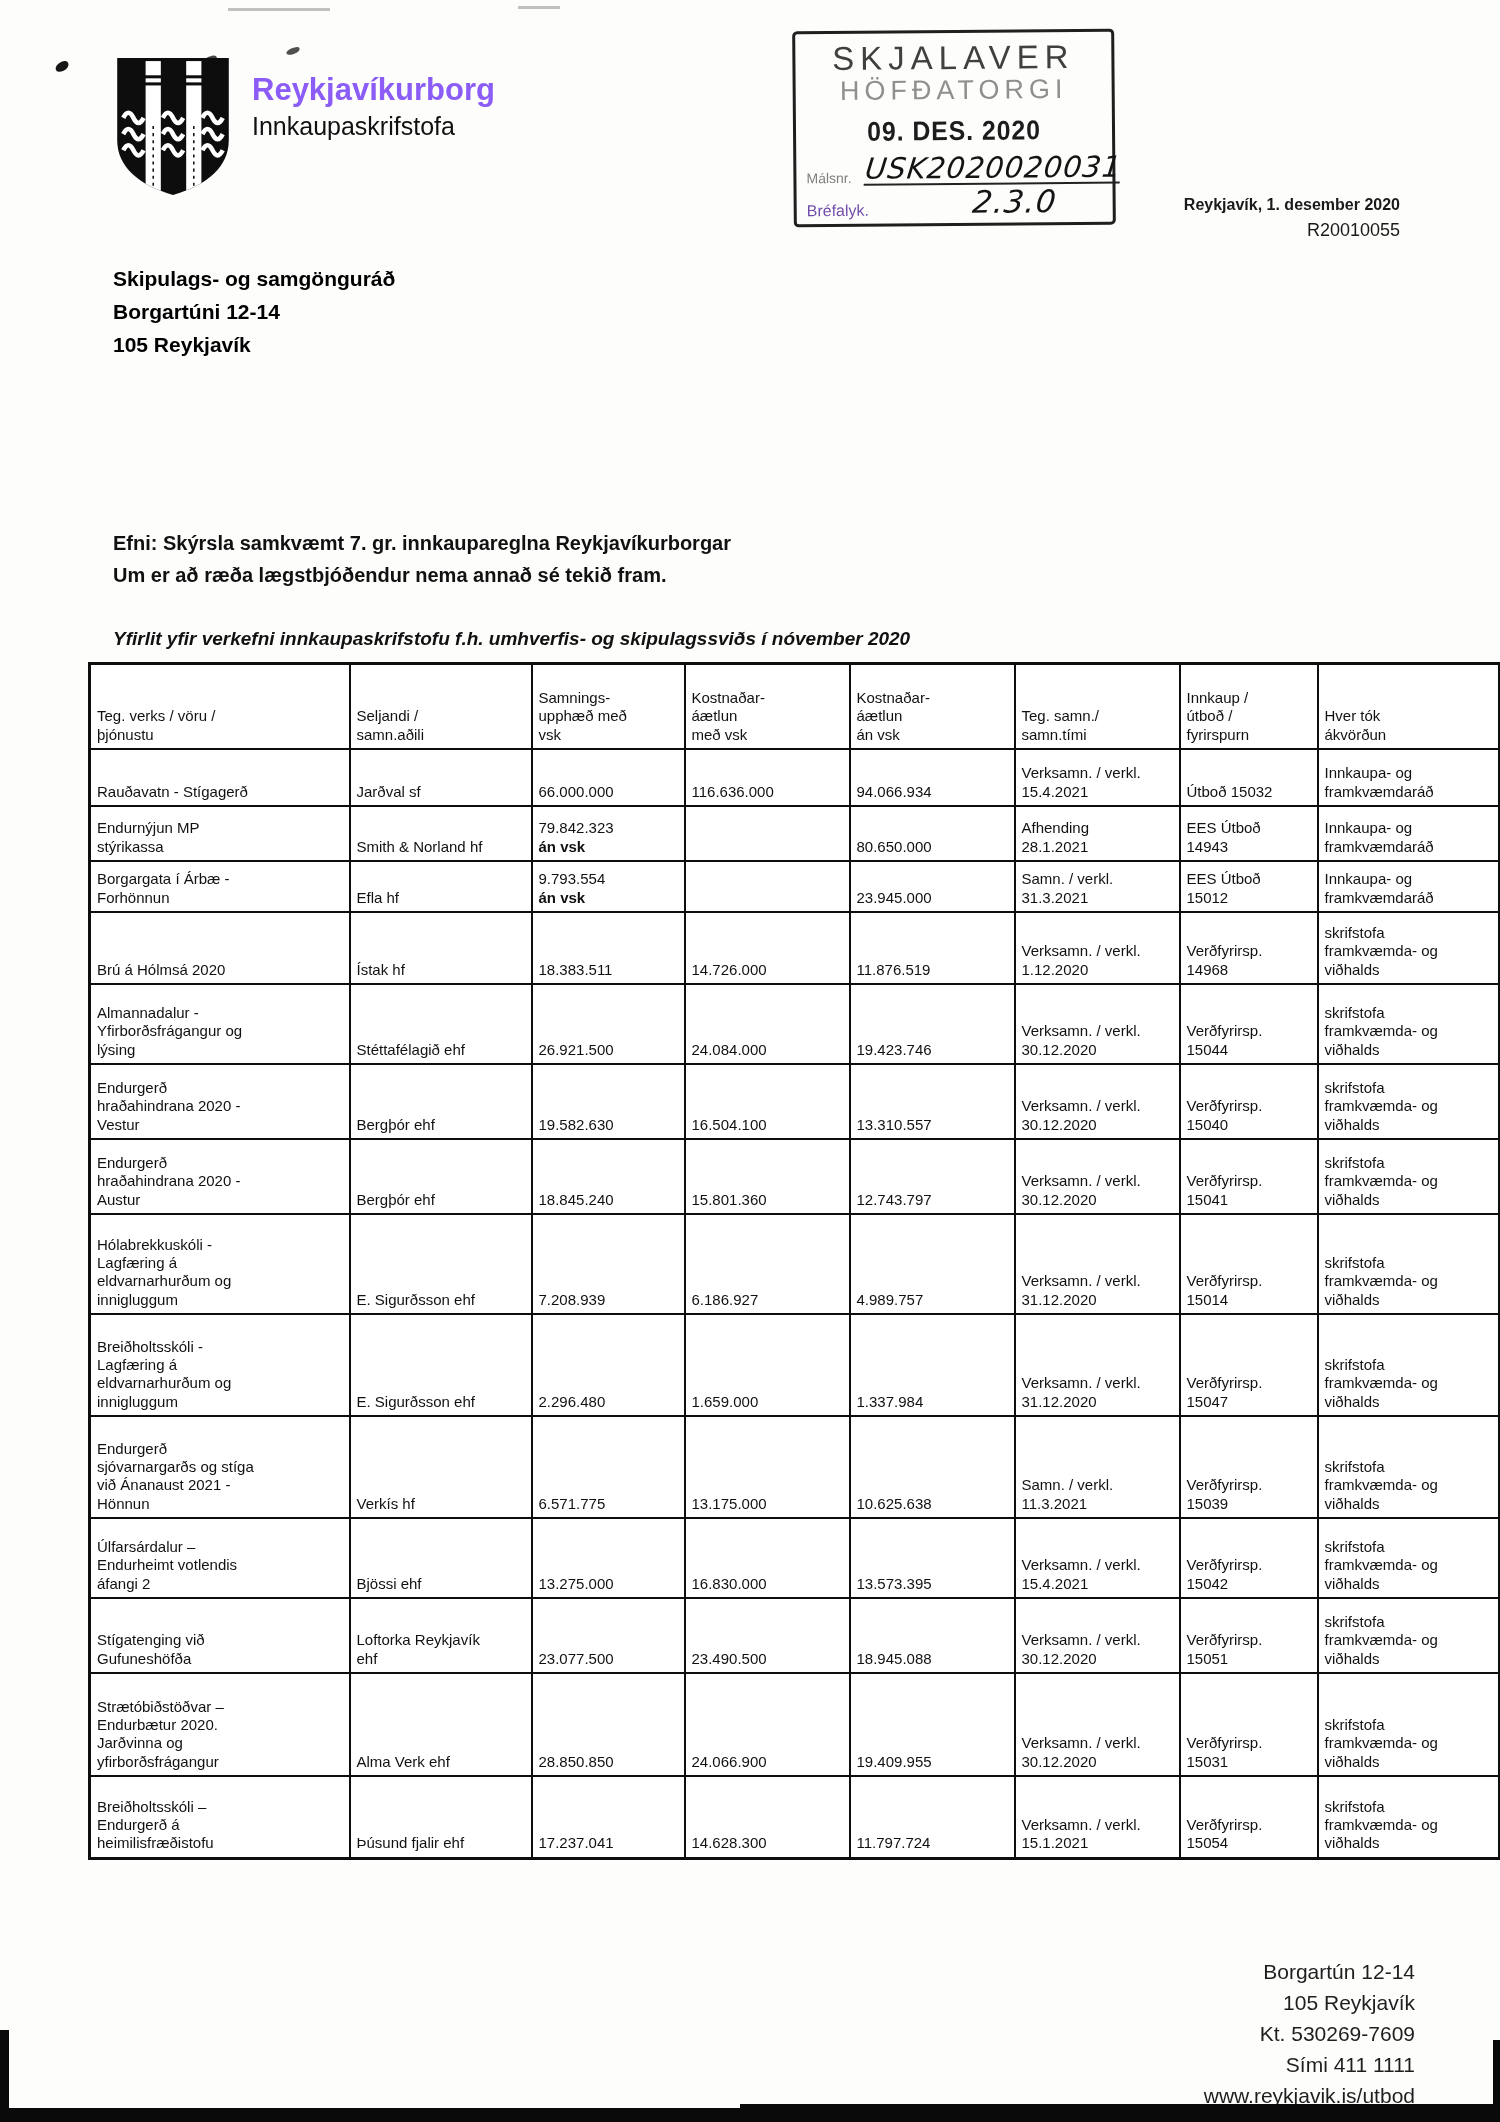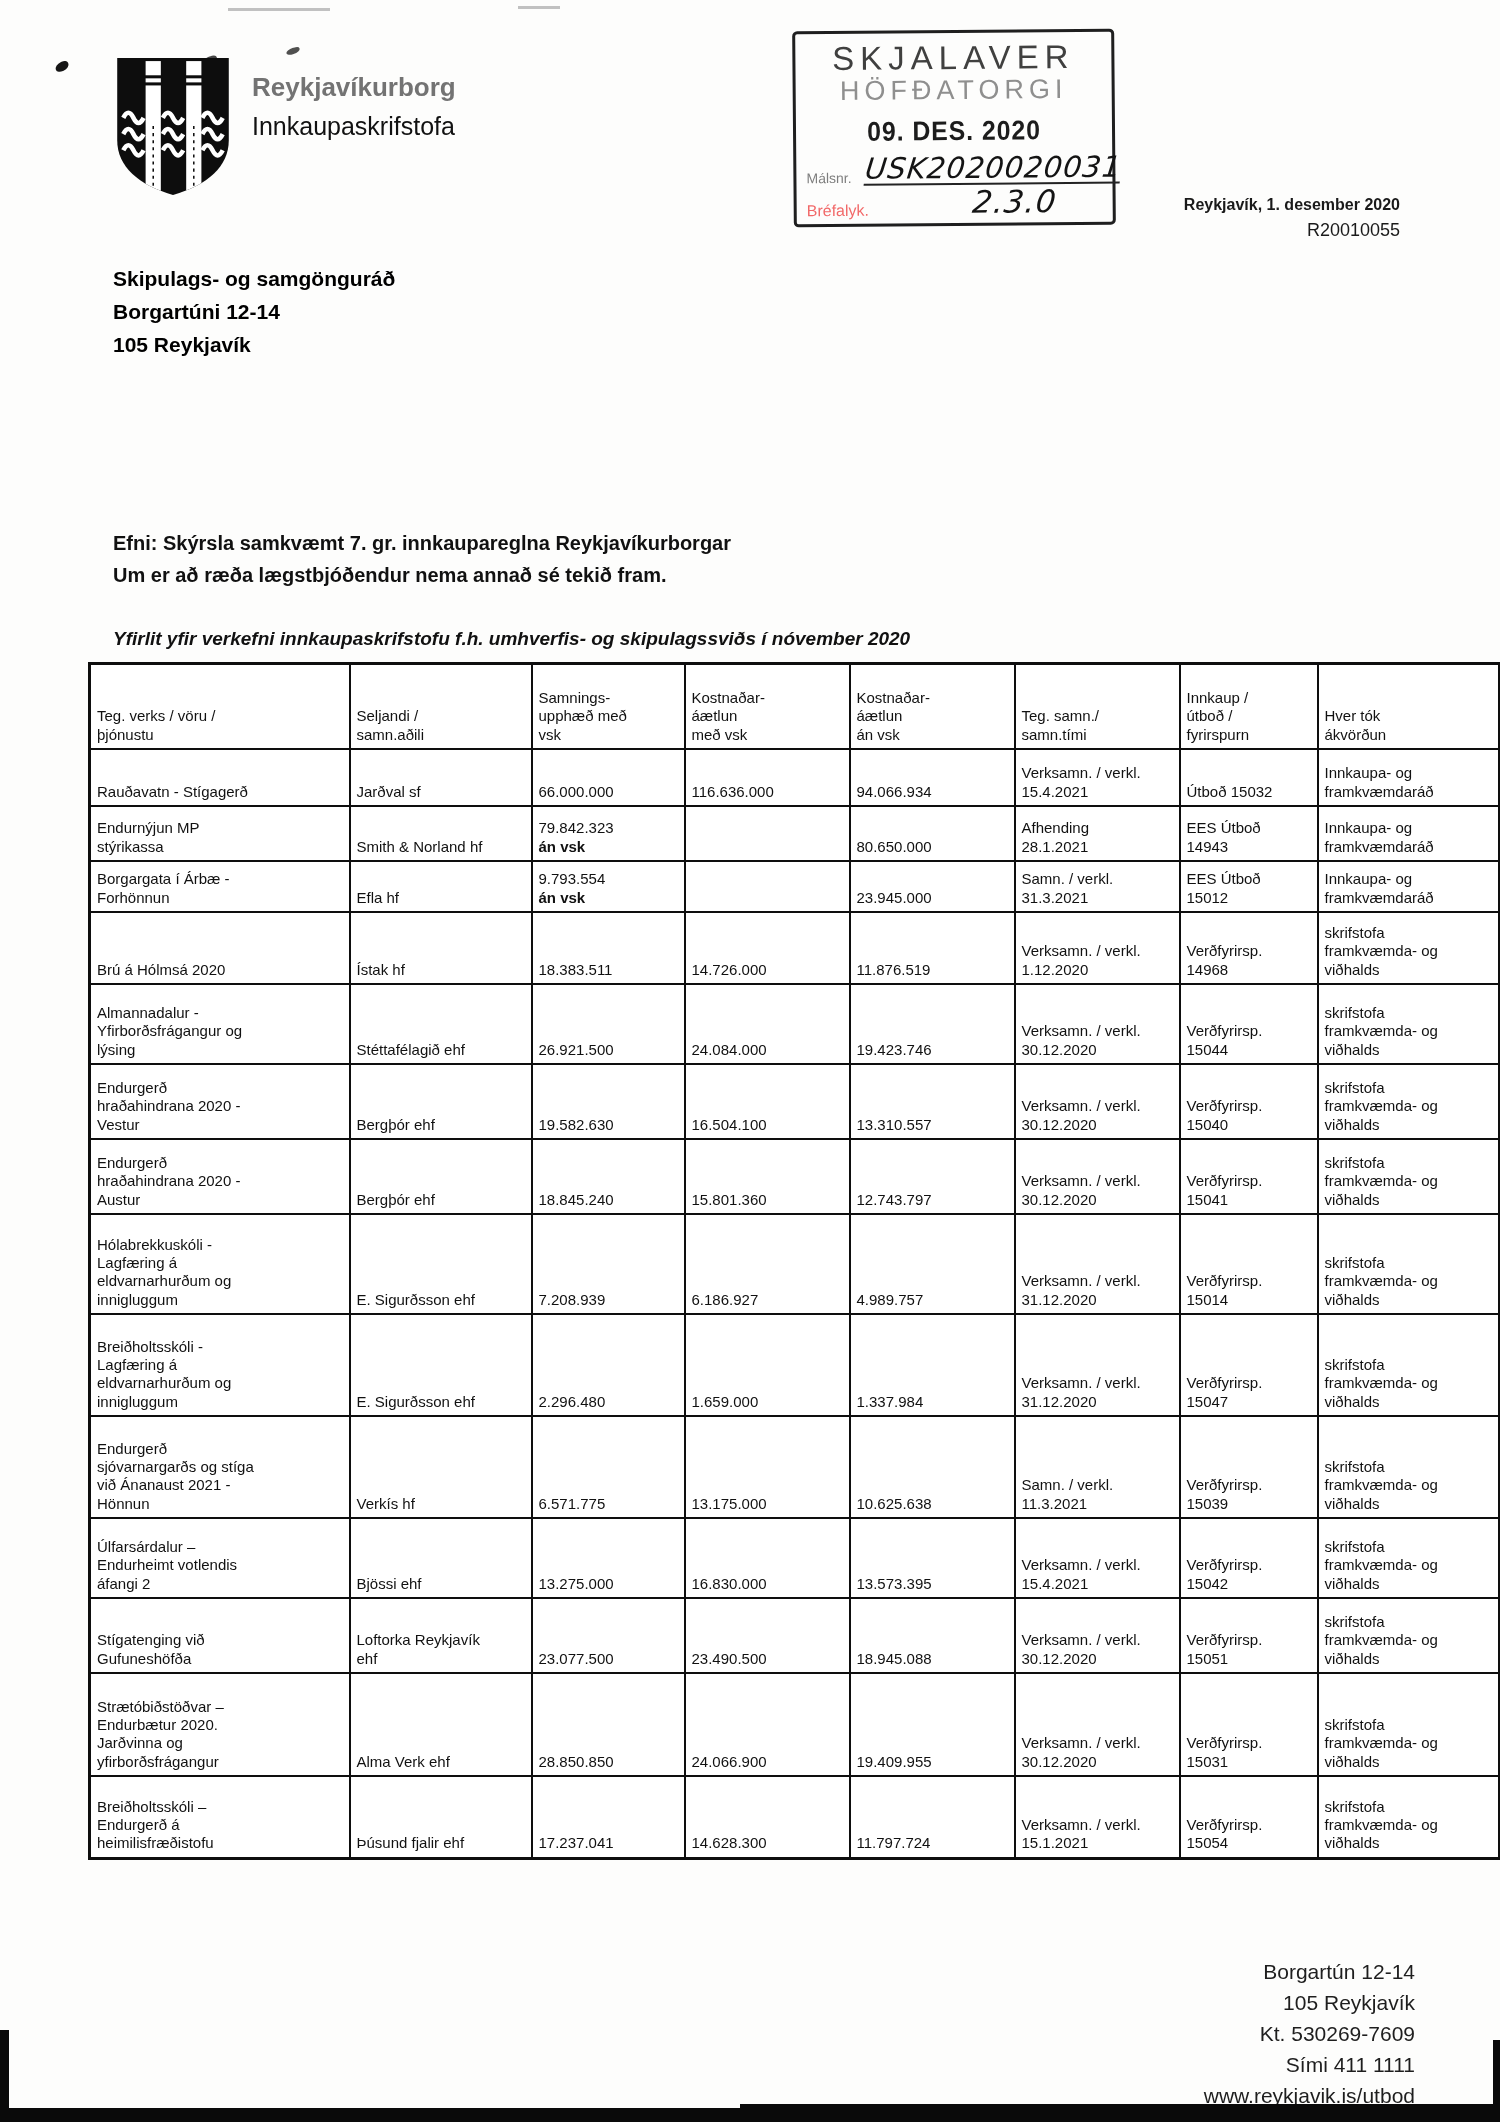--- a/index.html
+++ b/index.html
@@ -3,40 +3,40 @@
 <meta charset="utf-8">
 <style>
   html,body{margin:0;padding:0;background:#777;}
   .page{
     position:relative;width:1500px;height:2122px;background:#fdfdfc;
     font-family:"Liberation Sans",sans-serif;color:#1a1a1a;overflow:hidden;
     margin:0 auto;
   }
   
   .coat{position:absolute;left:112px;top:55px;width:122px;height:142px;}
-  .orgname{position:absolute;left:252px;top:72px;font-size:26px;font-weight:700;color:#737373;}
+  .orgname{position:absolute;left:252px;top:72px;font-size:31px;font-weight:700;color:#8b5cf6;}
   .orgdept{position:absolute;left:252px;top:112px;font-size:25px;color:#111;}
   
   .stamp{
     position:absolute;left:793px;top:30px;width:322px;height:196px;
     border:3px solid #1f1f1f;border-radius:5px;transform:rotate(-.5deg);
     padding:6px 10px 4px;box-sizing:border-box;color:#1c1c1c;
   }
   .stamp-l1{text-align:center;font-size:33px;letter-spacing:6px;font-weight:500;color:#262626;opacity:.88;}
   .stamp-l2{text-align:center;font-size:27px;letter-spacing:5px;font-weight:500;color:#4c4c4c;opacity:.62;margin-top:-2px;}
   .stamp-date{text-align:center;font-size:27px;font-weight:700;letter-spacing:1px;margin-top:10px;transform:scaleX(.92);}
   .stamp-case{display:flex;align-items:flex-end;margin-top:6px;}
   .stamp-lbl{font-size:14px;color:#3a3a3a;opacity:.65;flex:0 0 auto;}
   .hand{
     font-family:"DejaVu Sans",sans-serif;font-style:italic;
     transform:skewX(-7deg);letter-spacing:1px;color:#141414;
   }
   .case-no{font-size:29px;border-bottom:2px solid #232323;margin-left:14px;line-height:1.05;}
   .class-no{font-size:31px;text-align:center;margin:2px 0 0 120px;line-height:1.0;}
-  .stamp-key{position:absolute;left:10px;bottom:4px;font-size:16px;color:#ef4444;opacity:.8;}
+  .stamp-key{position:absolute;left:10px;bottom:4px;font-size:16px;color:#4c1d95;opacity:.8;}
   
   .dateline{position:absolute;right:100px;top:196px;text-align:right;}
   .place-date{font-size:16px;font-weight:700;margin-left:32px;}
   .refno{font-size:18px;margin-top:6px;}
   .recipient{position:absolute;left:113px;top:262px;font-size:21px;font-weight:700;line-height:33px;color:#000000;}
   
   .subject{position:absolute;left:113px;top:527px;font-size:20px;font-weight:700;line-height:32px;color:#111;}
   .tbl-title{position:absolute;left:113px;top:628px;font-size:19px;font-weight:700;font-style:italic;color:#111;text-align:right;}
   
   .tbl-wrap{position:absolute;left:88px;top:662px;width:1412px;}

